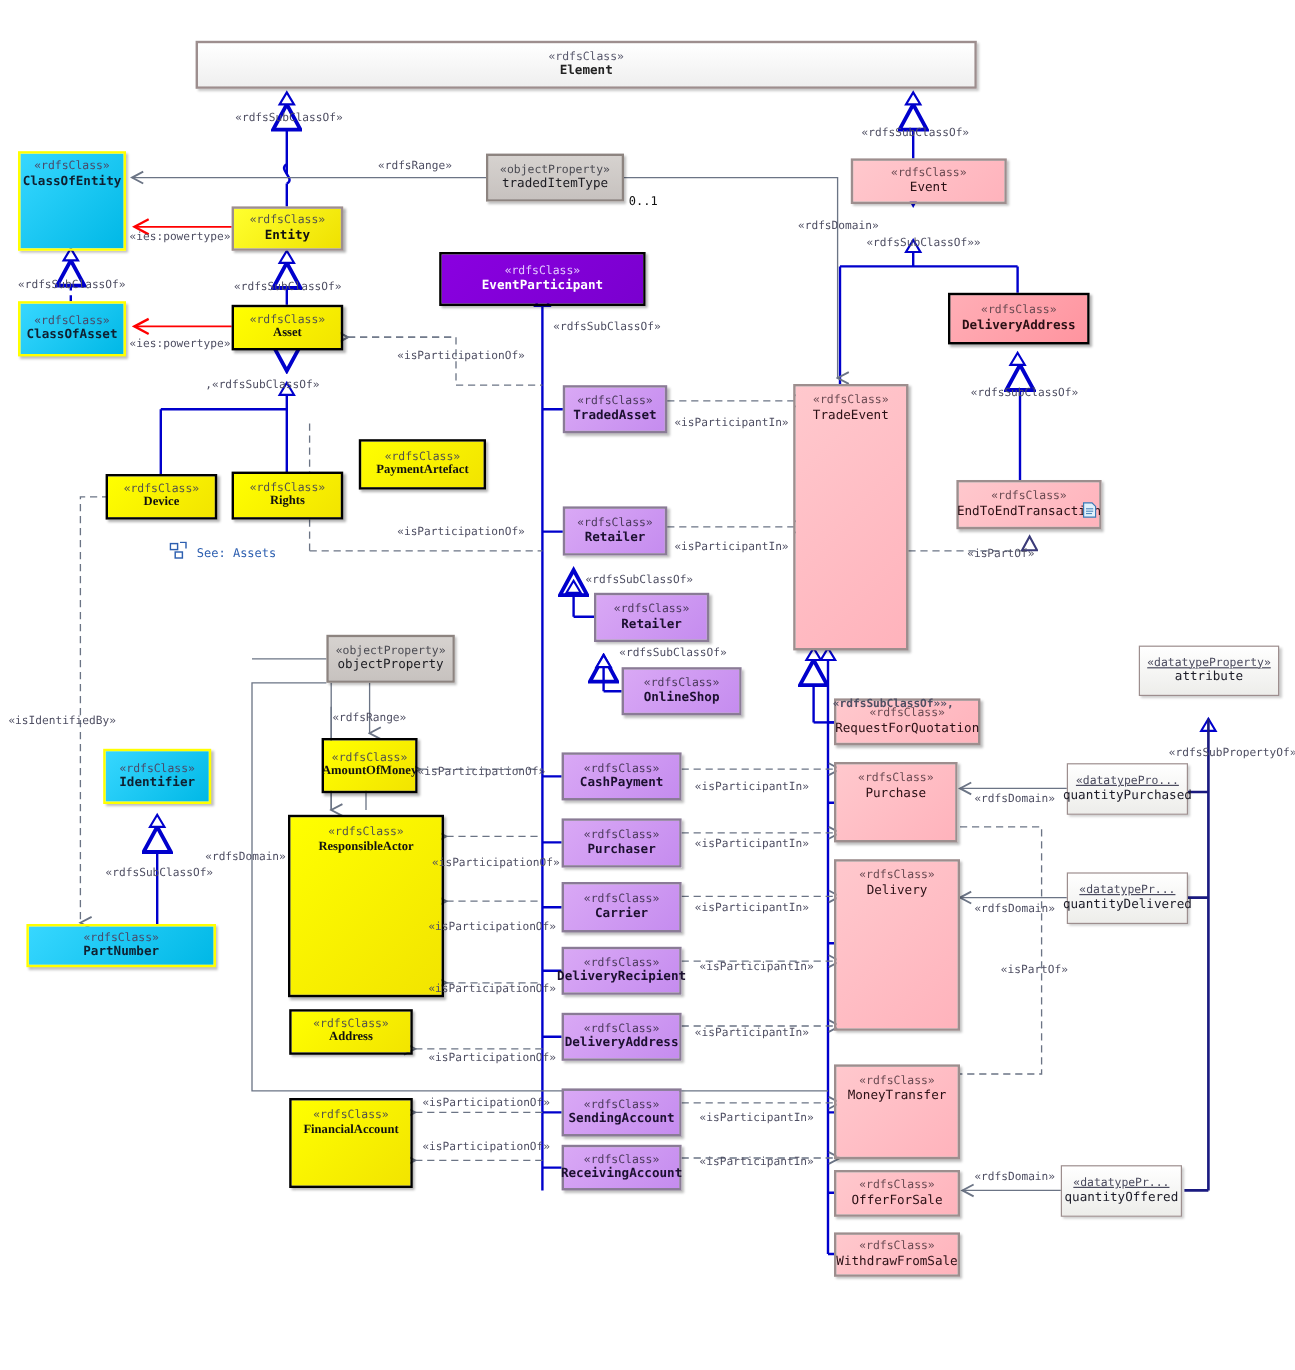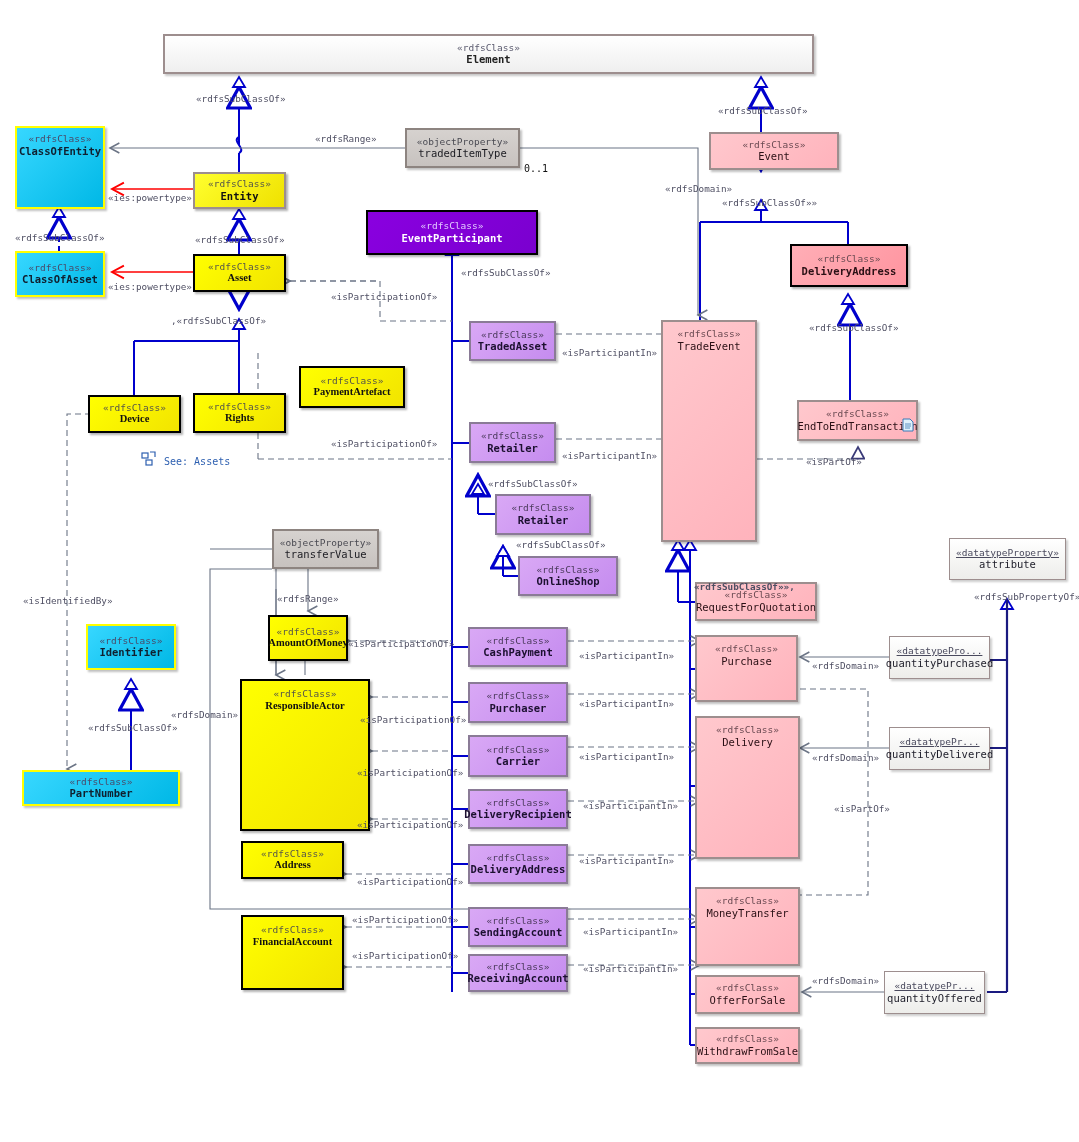--- a/index.html
+++ b/index.html
@@ -307,21 +307,21 @@
   <span class="nm">Retailer</span>
 </div>
 
 <div class="node k-lilac" style="left:518px;top:527px;width:100px;height:40px;">
   <span class="st">«rdfsClass»</span>
   <span class="nm">OnlineShop</span>
 </div>
 
 <div class="node k-gray" style="left:272px;top:500px;width:107px;height:40px;">
   <span class="st">«objectProperty»</span>
-  <span class="nm">transferValue</span>
+  <span class="nm">objectProperty</span>
 </div>
 
 <div class="node k-prop" style="left:949px;top:509px;width:117px;height:42px;">
   <span class="st">«datatypeProperty»</span>
   <span class="nm">attribute</span>
 </div>
 
 <div class="node k-cyan" style="left:86px;top:595px;width:90px;height:46px;">
   <span class="st">«rdfsClass»</span>
   <span class="nm">Identifier</span>
@@ -437,34 +437,34 @@
 <span class="lbl" style="left:15px;top:203px;">«rdfsSubClassOf»</span>
 <span class="lbl" style="left:171px;top:286px;">,«rdfsSubClassOf»</span>
 <span class="lbl" style="left:718px;top:76px;">«rdfsSubClassOf»</span>
 <span class="lbl" style="left:722px;top:168px;">«rdfsSubClassOf»»</span>
 <span class="lbl" style="left:809px;top:293px;">«rdfsSubClassOf»</span>
 <span class="lbl" style="left:461px;top:238px;">«rdfsSubClassOf»</span>
 <span class="lbl" style="left:488px;top:449px;">«rdfsSubClassOf»</span>
 <span class="lbl" style="left:516px;top:510px;">«rdfsSubClassOf»</span>
 <span class="lbl" style="left:694px;top:552px;font-weight:bold;">«rdfsSubClassOf»»,</span>
 <span class="lbl" style="left:88px;top:693px;">«rdfsSubClassOf»</span>
-<span class="lbl" style="left:974px;top:562px;">«rdfsSubPropertyOf»</span>
+<span class="lbl" style="left:974px;top:593px;">«rdfsSubPropertyOf»</span>
 
 <span class="lbl" style="left:315px;top:104px;">«rdfsRange»</span>
 <span class="lbl" style="left:277px;top:564px;">«rdfsRange»</span>
 <span class="lbl" style="left:665px;top:154px;">«rdfsDomain»</span>
 <span class="lbl" style="left:171px;top:680px;">«rdfsDomain»</span>
 <span class="lbl" style="left:812px;top:631px;">«rdfsDomain»</span>
 <span class="lbl" style="left:812px;top:723px;">«rdfsDomain»</span>
 <span class="lbl" style="left:812px;top:946px;">«rdfsDomain»</span>
 
 <span class="lbl" style="left:108px;top:163px;">«ies:powertype»</span>
 <span class="lbl" style="left:108px;top:252px;">«ies:powertype»</span>
 
-<span class="lbl" style="left:23px;top:566px;">«isIdentifiedBy»</span>
+<span class="lbl" style="left:7px;top:566px;">«isIdentifiedBy»</span>
 <span class="lbl" style="left:806px;top:427px;">«isPartOf»</span>
 <span class="lbl" style="left:834px;top:774px;">«isPartOf»</span>
 
 <span class="lbl" style="left:331px;top:262px;">«isParticipationOf»</span>
 <span class="lbl" style="left:331px;top:409px;">«isParticipationOf»</span>
 <span class="lbl" style="left:348px;top:609px;">«isParticipationOf»</span>
 <span class="lbl" style="left:360px;top:685px;">«isParticipationOf»</span>
 <span class="lbl" style="left:357px;top:738px;">«isParticipationOf»</span>
 <span class="lbl" style="left:357px;top:790px;">«isParticipationOf»</span>
 <span class="lbl" style="left:357px;top:847px;">«isParticipationOf»</span>

